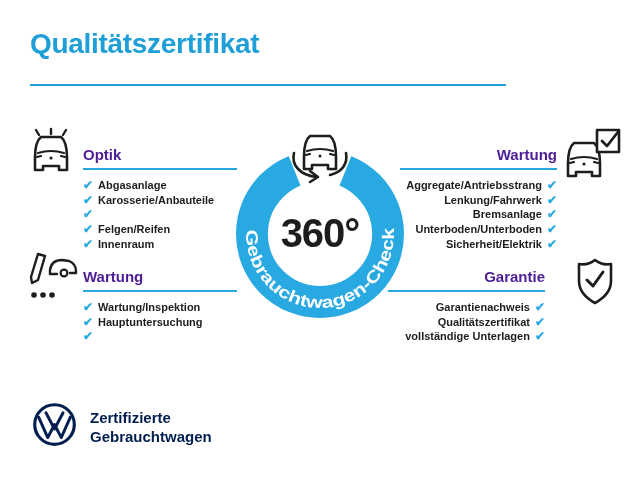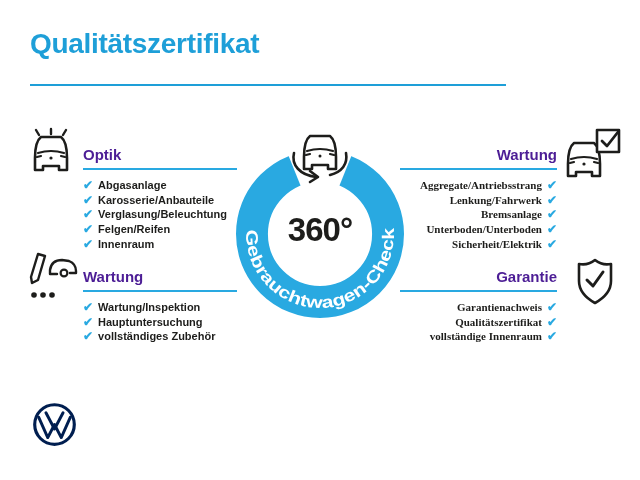--- a/index.html
+++ b/index.html
@@ -20,38 +20,38 @@
   .panel h2{
     margin:0;font-size:15px;font-weight:700;color:#4c1d95;
     padding-bottom:5px;border-bottom:2px solid #29a9e1;
   }
   .panel ul{list-style:none;margin:8px 0 0;padding:0;}
   .panel li{
     display:flex;align-items:center;gap:5px;height:14.6px;
     font-size:11px;font-weight:700;color:#1d1d1b;white-space:nowrap;
   }
   .panel.right h2{text-align:right;}
-  .panel.right li{justify-content:flex-end;font-family:Liberation Serif, serif;}
+  .panel.right li{justify-content:flex-end;}
   .chk{color:#29a9e1;font-size:12px;line-height:1;}
   #panel-optik{left:83px;top:146px;width:154px;}
   #panel-technik{left:400px;top:146px;width:157px;}
   #panel-wartung{left:83px;top:268px;width:154px;}
-  #panel-garantie{left:400px;top:268px;width:157px;}
+  #panel-garantie{left:388px;top:268px;width:157px;}
   
   .icon{position:absolute;}
   #icon-optik{left:26px;top:127px;}
   #icon-wartung{left:24px;top:252px;}
   #icon-technik{left:564px;top:128px;}
   #icon-garantie{left:574px;top:257px;}
   
   #ring-svg{position:absolute;left:236px;top:150px;}
   #car360-svg{position:absolute;left:280px;top:123px;}
   .degree{
     position:absolute;left:236px;top:211px;width:168px;margin:0;
-    text-align:center;font-size:33px;font-weight:700;color:#1d1d1b;letter-spacing:-1px;
+    text-align:center;font-size:40px;font-weight:700;color:#1d1d1b;letter-spacing:-1px;
   }
   
   #vw-logo-svg{position:absolute;left:32px;top:402px;}
   .brand{
     position:absolute;left:90px;top:408px;margin:0;
     font-size:15px;font-weight:700;color:#001e50;line-height:19px;
   }
   svg{display:block;}
 </style>
 </head>
@@ -119,21 +119,20 @@
       <li>
           <span class="chk">✔</span>
           <span>Abgasanlage</span>
         </li>
       <li>
           <span class="chk">✔</span>
           <span>Karosserie/Anbauteile</span>
         </li>
       <li>
           <span class="chk">✔</span>
-          <span>Verglasung/Beleuchtung</span>
         </li>
       <li>
           <span class="chk">✔</span>
           <span>Felgen/Reifen</span>
         </li>
       <li>
           <span class="chk">✔</span>
           <span>Innenraum</span>
         </li>
     </ul>
@@ -171,42 +170,45 @@
       <li>
           <span class="chk">✔</span>
           <span>Wartung/Inspektion</span>
         </li>
       <li>
           <span class="chk">✔</span>
           <span>Hauptuntersuchung</span>
         </li>
       <li>
           <span class="chk">✔</span>
-          <span>vollständiges Zubehör</span>
         </li>
     </ul>
   </section>
 
   <section id="panel-garantie" class="panel right">
     <h2>Garantie</h2>
     <ul>
       <li>
           <span>Garantienachweis</span>
           <span class="chk">✔</span>
         </li>
       <li>
           <span>Qualitätszertifikat</span>
           <span class="chk">✔</span>
         </li>
       <li>
-          <span>vollständige Innenraum</span>
+          <span>vollständige Unterlagen</span>
           <span class="chk">✔</span>
         </li>
     </ul>
   </section>
 
   <svg id="vw-logo-svg" width="45" height="45" viewBox="0 0 100 100" fill="none" stroke="#001e50" stroke-linecap="round" stroke-linejoin="round">
     <circle cx="50" cy="50" r="44" stroke-width="7"></circle>
     <path d="M31,24 L50,60 L69,24" stroke-width="6.5"></path>
     <path d="M15,34 L35,79 L50,50 L65,79 L85,34" stroke-width="6.5"></path>
   </svg>
+  <p class="brand">
+    <span>Zertifizierte</span><br>
+    <span>Gebrauchtwagen</span>
+  </p>
 
 </div>
 
 </body></html>

